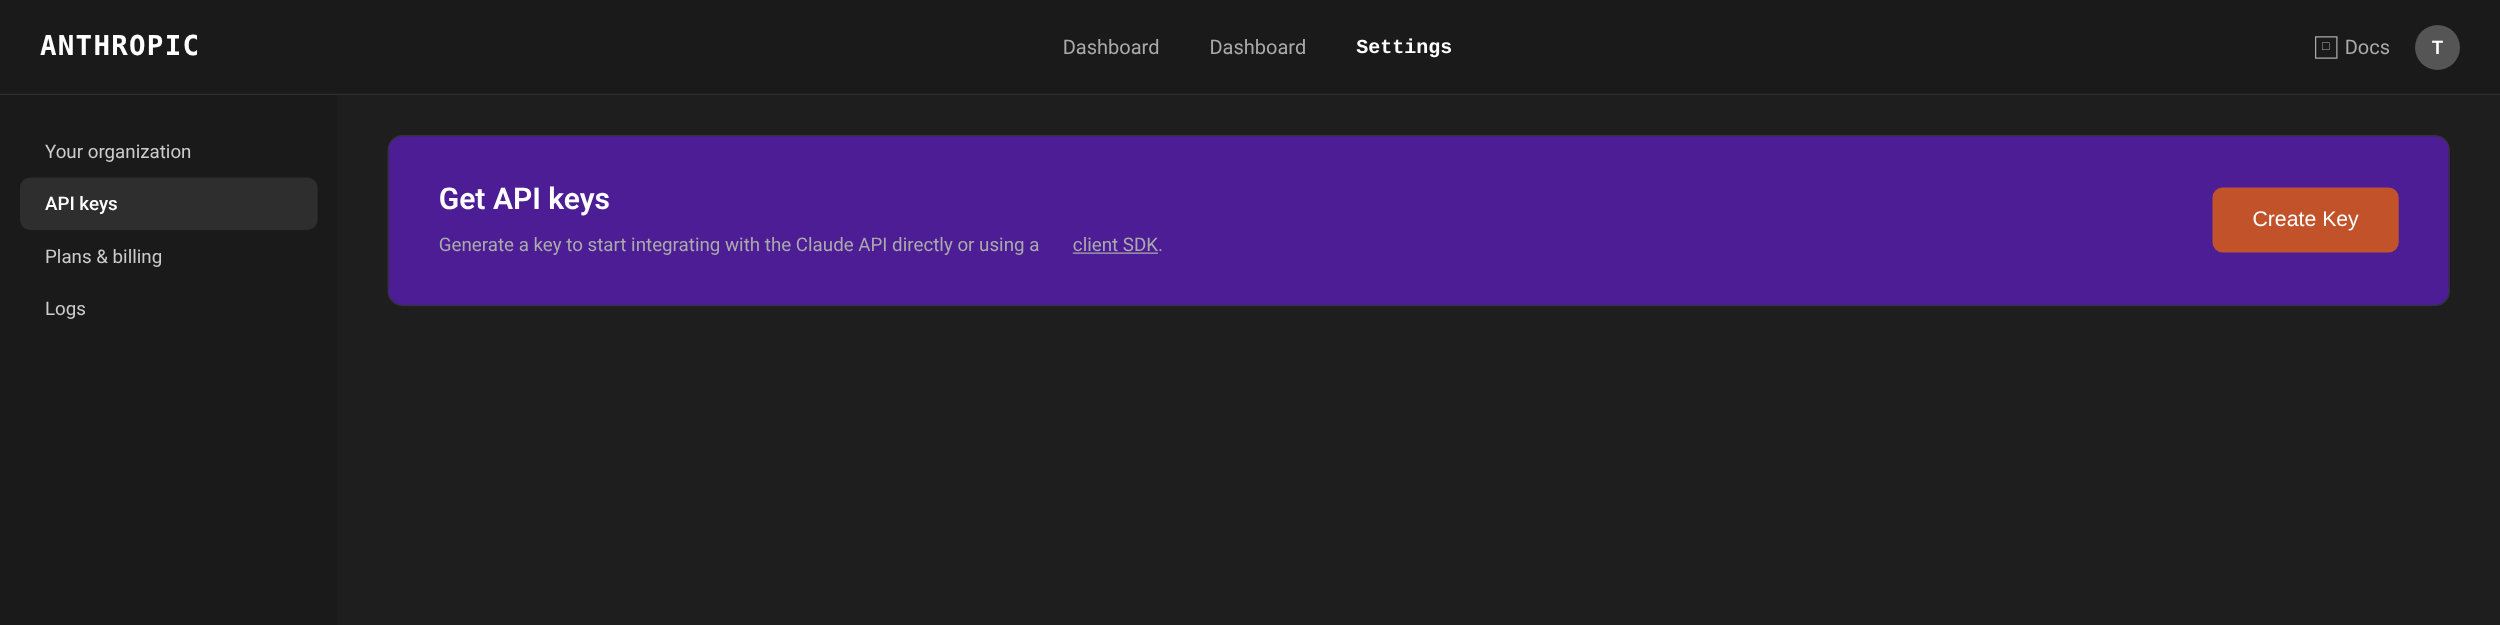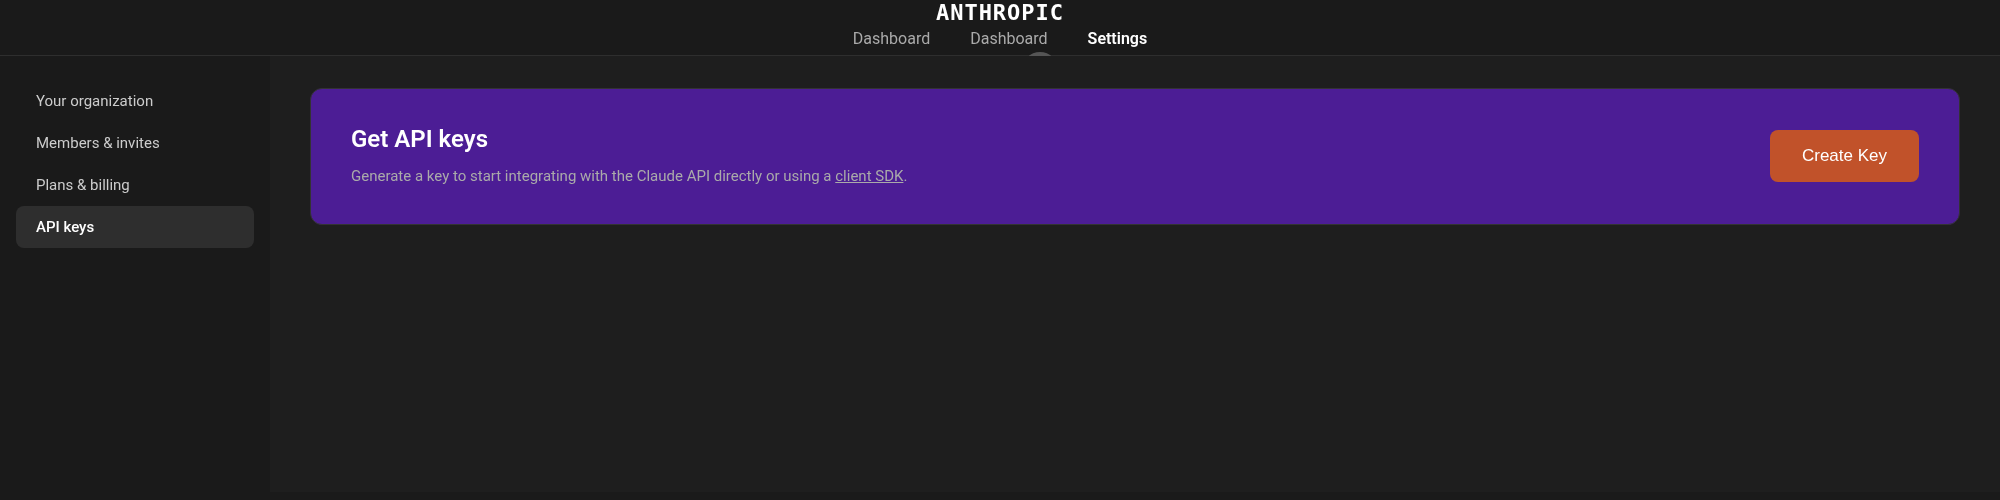--- a/index.html
+++ b/index.html
@@ -18,22 +18,21 @@
     }
 
     
     .topnav {
       display: flex;
       align-items: center;
       justify-content: space-between;
       background-color: #1a1a1a;
       border-bottom: 1px solid #2e2e2e;
       padding: 0 32px;
-      height: 56px;
-      flex-direction: column;
+      height: 76px;
     }
 
     .logo {
       font-size: 22px;
       font-weight: 700;
       color: #ffffff;
       letter-spacing: 1px;
       font-family: monospace;
     }
 
@@ -47,20 +46,21 @@
       font-size: 16px;
       color: #aaaaaa;
       cursor: pointer;
       text-decoration: none;
       padding: 4px 0;
     }
 
     .nav-item.active {
       color: #ffffff;
       font-weight: 600;
+      font-family: Liberation Mono, monospace;
     }
 
     .nav-right {
       display: flex;
       align-items: center;
       gap: 20px;
     }
 
     .docs-link {
       display: flex;
@@ -154,20 +154,21 @@
     }
 
     .api-keys-content p {
       font-size: 15px;
       color: #aaaaaa;
       line-height: 1.5;
     }
 
     .api-keys-content a {
       color: #aaaaaa;
+      margin-left: 23px;
     }
 
     .create-key-btn {
       background-color: #c1522a;
       color: #ffffff;
       border: none;
       padding: 16px 32px;
       border-radius: 8px;
       font-size: 17px;
       font-weight: 400;
@@ -194,23 +195,23 @@
       <span>Docs</span>
     </div>
     <div class="avatar">T</div>
   </div>
 </nav>
 
 <div class="layout">
 
   <aside class="sidebar">
     <div class="sidebar-item">Your organization</div>
-    <div class="sidebar-item">Members &amp; invites</div>
+    <div class="sidebar-item active">API keys</div>
     <div class="sidebar-item">Plans &amp; billing</div>
-    <div class="sidebar-item active">API keys</div>
+    <div class="sidebar-item">Logs</div>
   </aside>
 
   <main class="main">
     <div class="api-keys-card">
       <div class="api-keys-content">
         <h2>Get API keys</h2>
         <p>
           <span>Generate a key to start integrating with the Claude API directly or using a </span><a href="#">client SDK</a><span>.</span>
         </p>
       </div>

